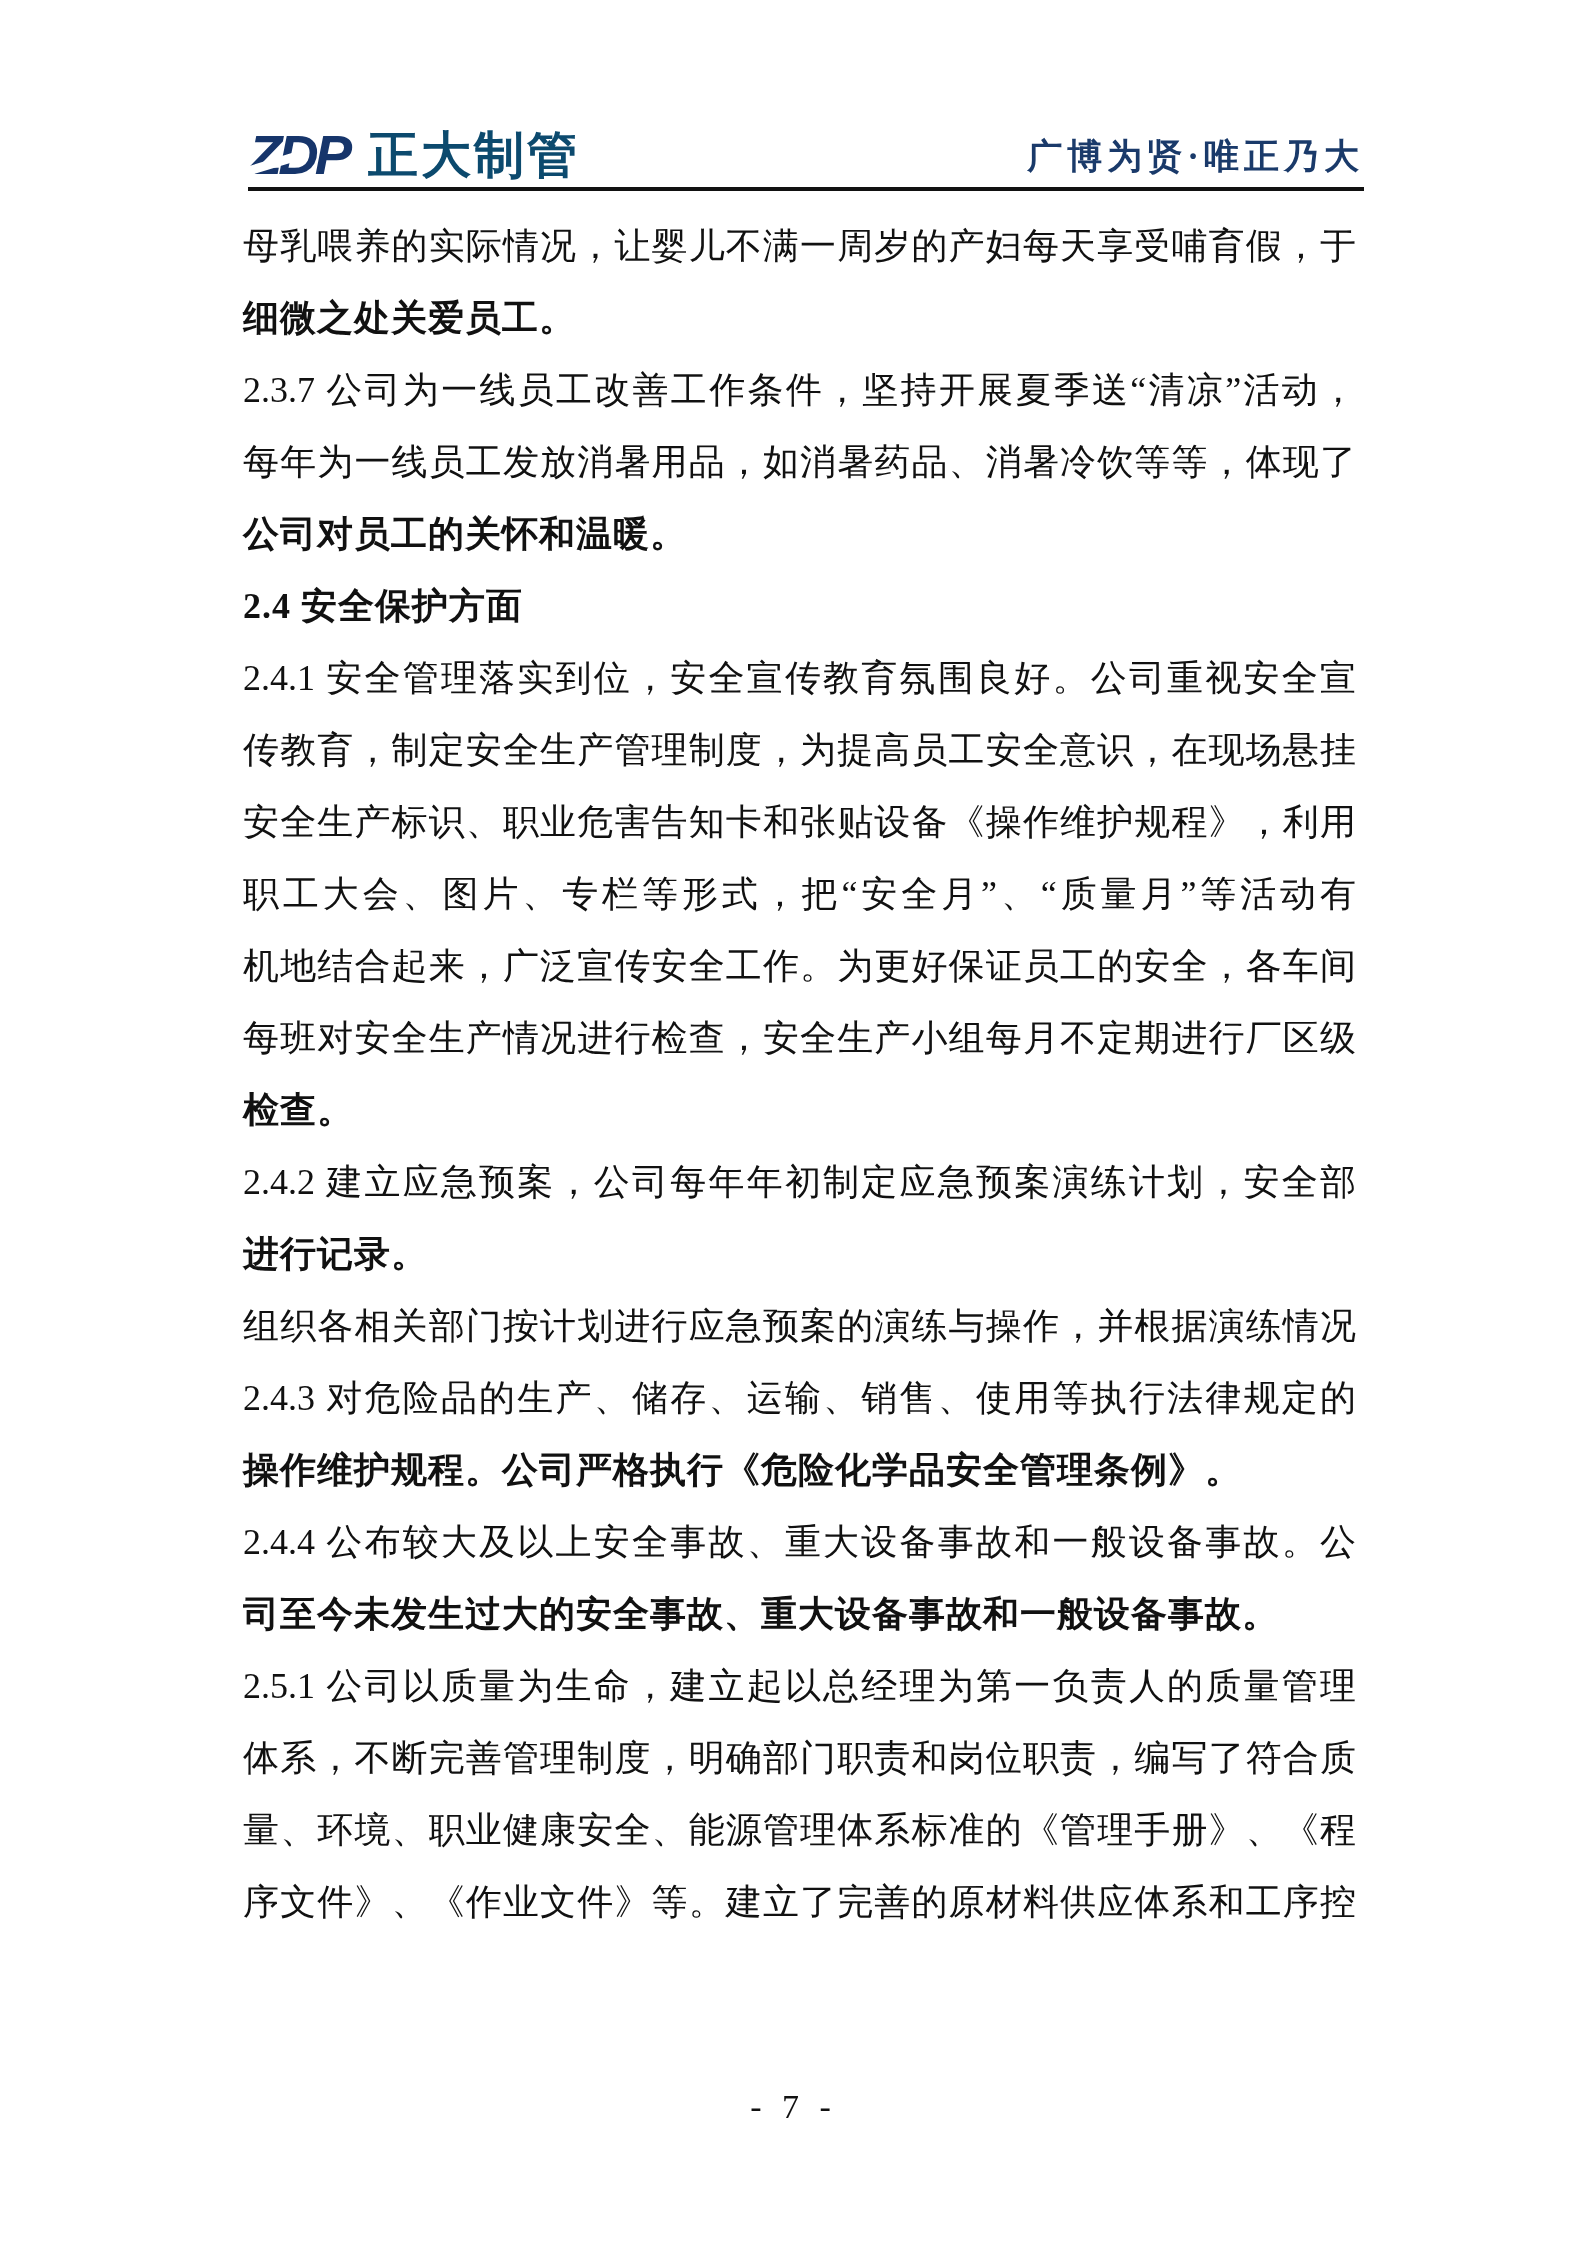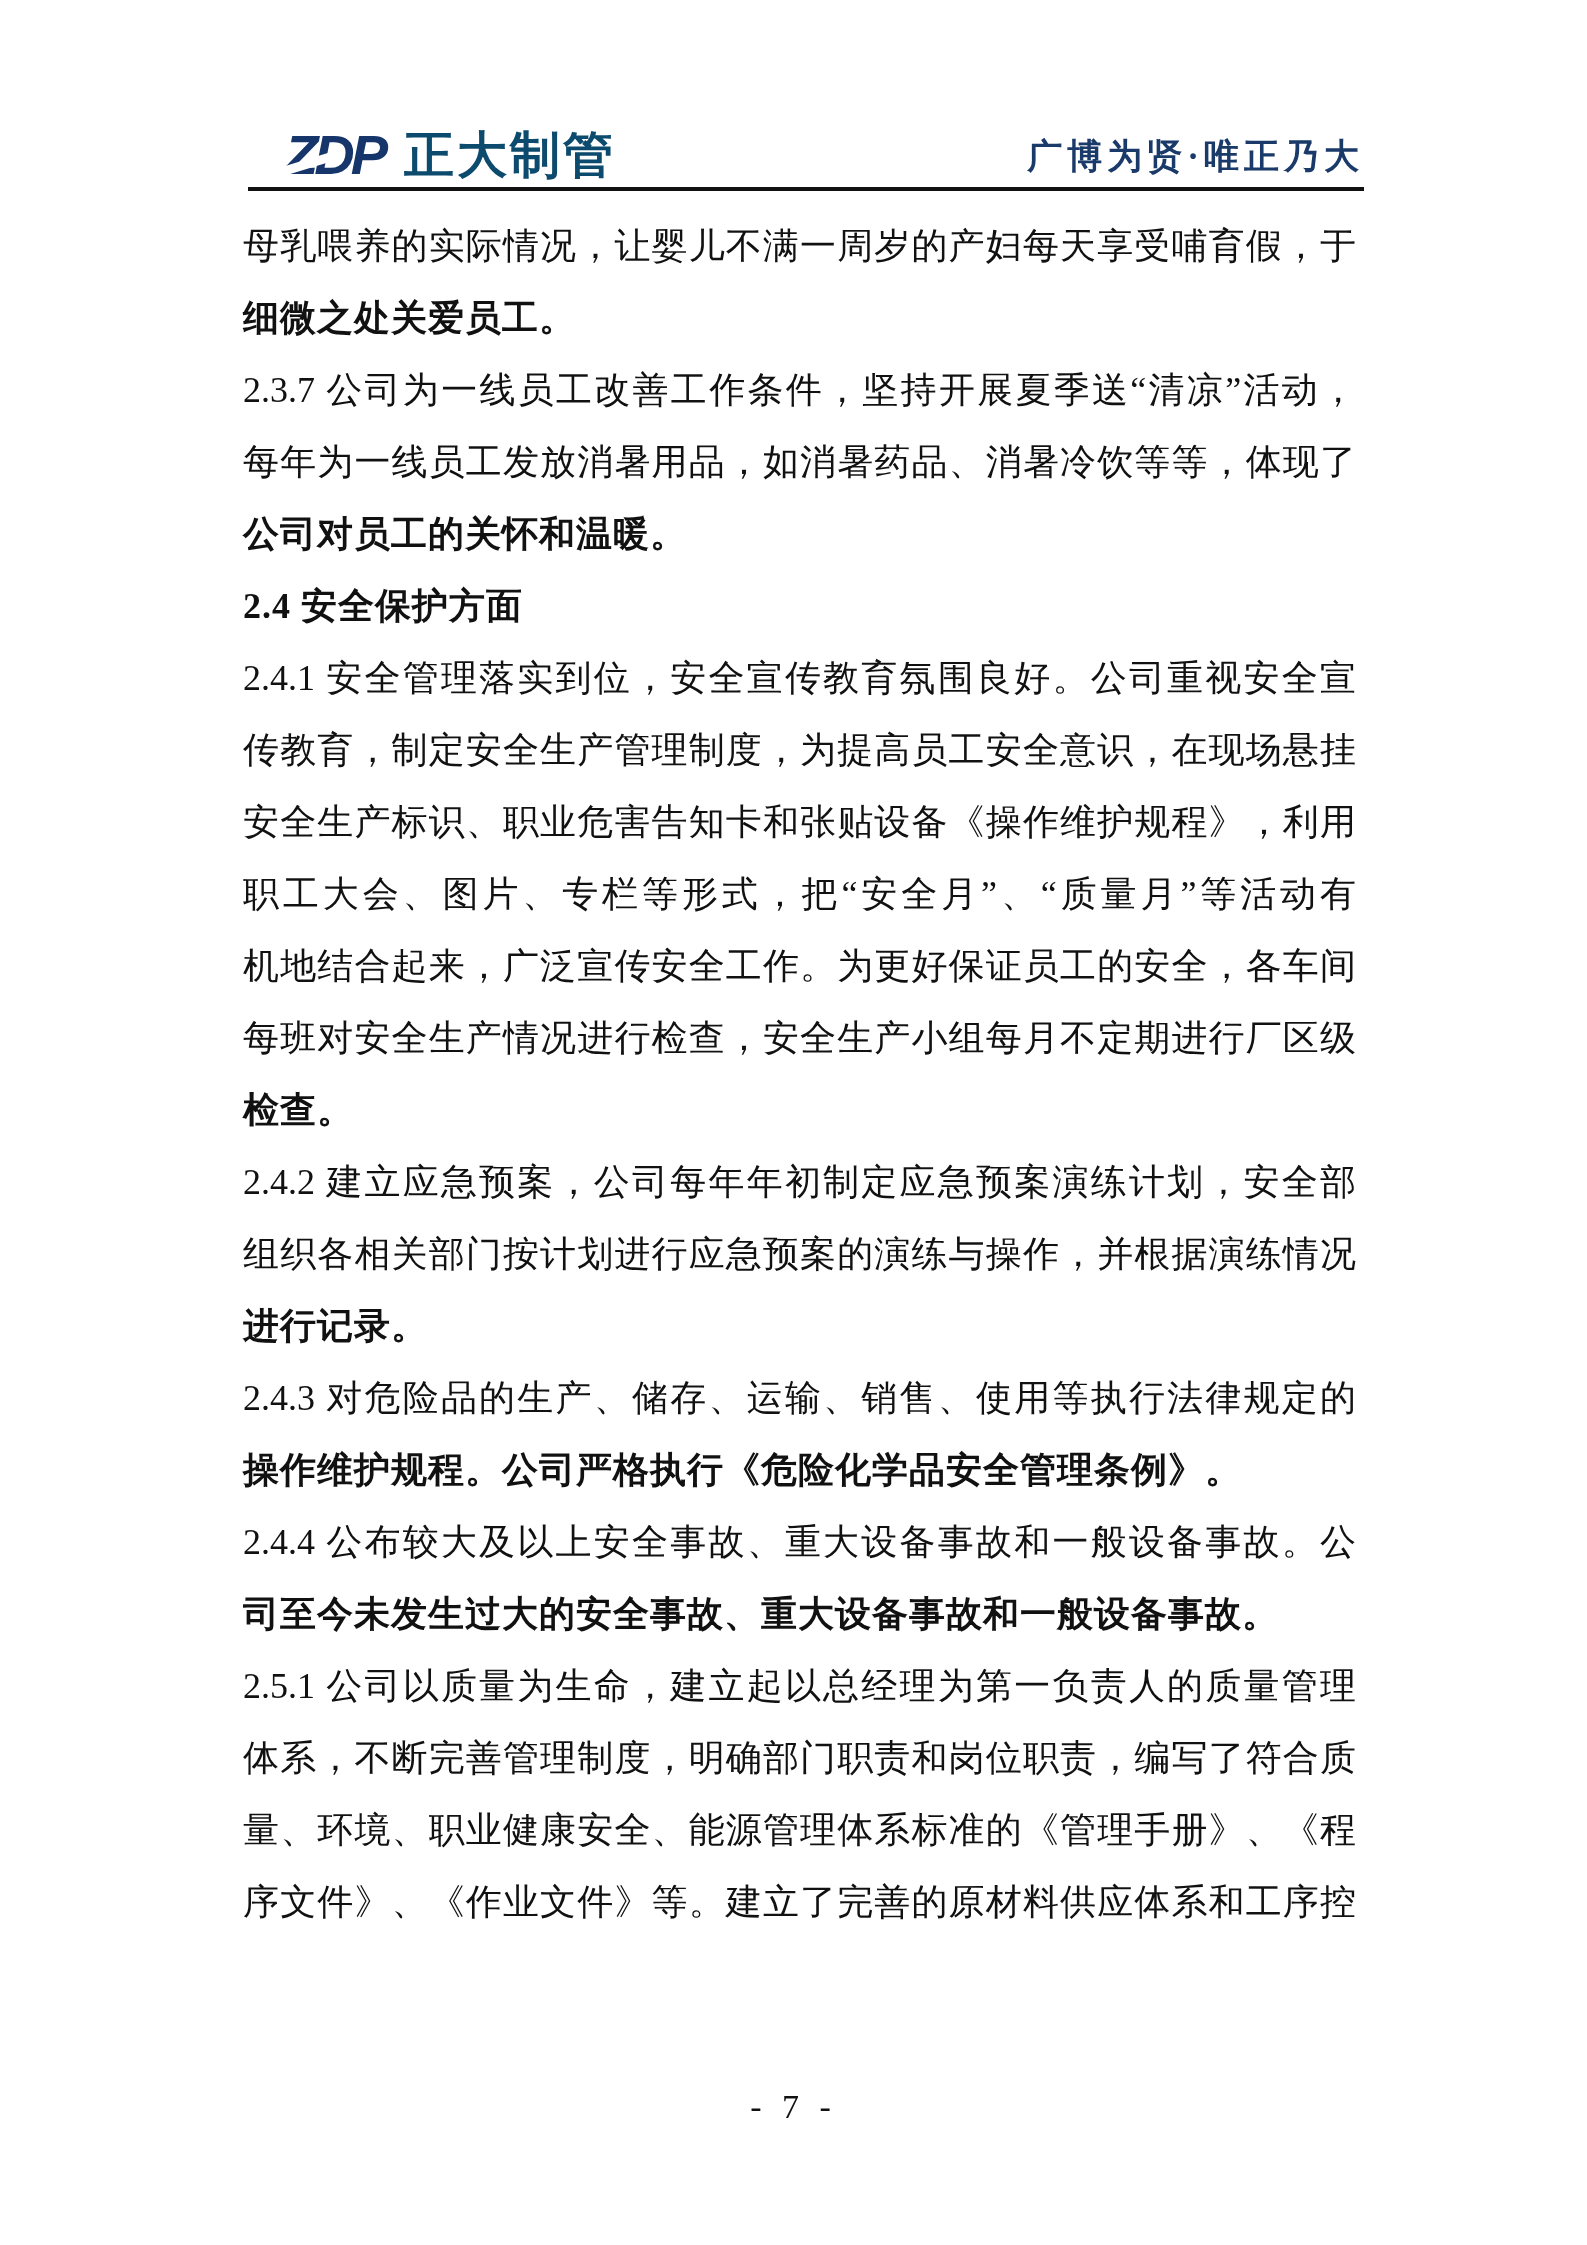--- a/index.html
+++ b/index.html
@@ -25,21 +25,20 @@
     height: 58px;
     display: flex;
     justify-content: space-between;
     align-items: flex-end;
   }
   .logo {
     display: flex;
     align-items: flex-end;
     gap: 14px;
     line-height: 1;
-    margin-left: 36px;
   }
   .logo-zdp {
     position: relative;
     font-family: "Liberation Sans", sans-serif;
     font-weight: 900;
     font-style: italic;
     font-size: 56px;
     letter-spacing: -4px;
     color: #16356b;
     line-height: 0.9;
@@ -147,22 +146,22 @@
       <div class="line flush">公司对员工的关怀和温暖。</div>
       <div class="line flush">2.4 安全保护方面</div>
       <div class="line justify">2.4.1 安全管理落实到位，安全宣传教育氛围良好。公司重视安全宣</div>
       <div class="line justify">传教育，制定安全生产管理制度，为提高员工安全意识，在现场悬挂</div>
       <div class="line justify">安全生产标识、职业危害告知卡和张贴设备《操作维护规程》，利用</div>
       <div class="line justify">职工大会、图片、专栏等形式，把“安全月”、“质量月”等活动有</div>
       <div class="line justify">机地结合起来，广泛宣传安全工作。为更好保证员工的安全，各车间</div>
       <div class="line justify">每班对安全生产情况进行检查，安全生产小组每月不定期进行厂区级</div>
       <div class="line flush">检查。</div>
       <div class="line justify">2.4.2 建立应急预案，公司每年年初制定应急预案演练计划，安全部</div>
+      <div class="line flush">进行记录。</div>
       <div class="line justify">组织各相关部门按计划进行应急预案的演练与操作，并根据演练情况</div>
-      <div class="line flush">进行记录。</div>
       <div class="line justify">2.4.3 对危险品的生产、储存、运输、销售、使用等执行法律规定的</div>
       <div class="line flush">操作维护规程。公司严格执行《危险化学品安全管理条例》。</div>
       <div class="line justify">2.4.4 公布较大及以上安全事故、重大设备事故和一般设备事故。公</div>
       <div class="line flush">司至今未发生过大的安全事故、重大设备事故和一般设备事故。</div>
       <div class="line justify">2.5.1 公司以质量为生命，建立起以总经理为第一负责人的质量管理</div>
       <div class="line justify">体系，不断完善管理制度，明确部门职责和岗位职责，编写了符合质</div>
       <div class="line justify">量、环境、职业健康安全、能源管理体系标准的《管理手册》、《程</div>
       <div class="line justify">序文件》、《作业文件》等。建立了完善的原材料供应体系和工序控</div>
     </div>
 

